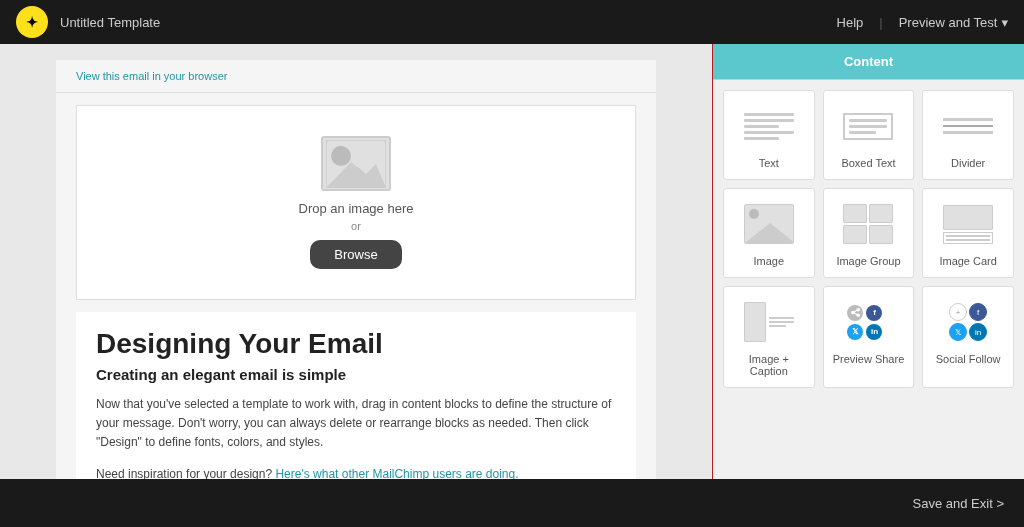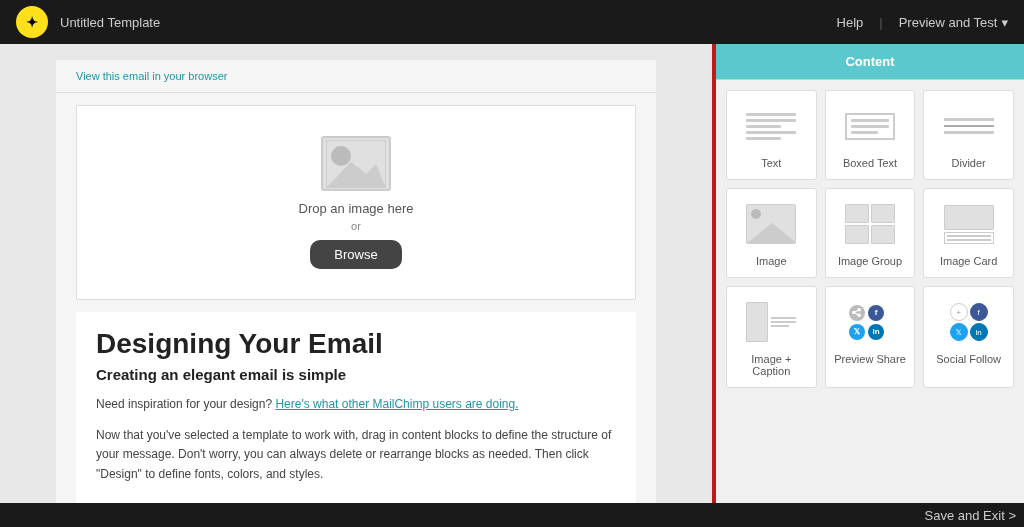--- a/index.html
+++ b/index.html
@@ -173,21 +173,21 @@
       color: #2196a3;
       text-decoration: underline;
     }
 
     
     .right-panel {
       width: 312px;
       background: #f0f0f0;
       display: flex;
       flex-direction: column;
-      border-left: 4px solid #b91c1c;
+      border-left: 1px solid #b91c1c;
       flex-shrink: 0;
     }
 
     .panel-tabs {
       display: flex;
       background: #e0e0e0;
       border-bottom: 1px solid #ccc;
     }
     .panel-tab {
       flex: 1;
@@ -396,25 +396,25 @@
       display: flex; align-items: center; justify-content: center;
       font-size: 8px; color: #999;
     }
     .sf-f { background: #3b5998; color: #fff; border-color: #3b5998; }
     .sf-t { background: #1da1f2; color: #fff; border-color: #1da1f2; }
     .sf-li { background: #0077b5; color: #fff; border-color: #0077b5; }
 
     
     .bottom-bar {
       background: #1a1a1a;
-      height: 24px;
+      height: 48px;
       display: flex;
       align-items: center;
       justify-content: flex-end;
-      padding: 0 8px;
+      padding: 0 20px;
       flex-shrink: 0;
     }
     .save-exit-btn {
       background: transparent;
       border: none;
       color: #ccc;
       font-size: 13px;
       cursor: pointer;
     }
 
@@ -463,25 +463,25 @@
           </svg>
         </div>
         <span class="drop-text">Drop an image here</span>
         <span class="drop-or">or</span>
         <button class="browse-btn">Browse</button>
       </div>
 
       <div class="email-body">
         <h1 class="email-heading">Designing Your Email</h1>
         <h3 class="email-subheading">Creating an elegant email is simple</h3>
+        <p class="email-paragraph">Now that you've selected a template to work with, drag in content blocks to define the structure of your message. Don't worry, you can always delete or rearrange blocks as needed. Then click "Design" to define fonts, colors, and styles.</p>
         <p class="email-paragraph">
           <span>Need inspiration for your design?</span>
           <a class="email-link">Here's what other MailChimp users are doing.</a>
         </p>
-        <p class="email-paragraph">Now that you've selected a template to work with, drag in content blocks to define the structure of your message. Don't worry, you can always delete or rearrange blocks as needed. Then click "Design" to define fonts, colors, and styles.</p>
       </div>
 
     </div>
   </div>
 
   <div class="right-panel">
 
     <div class="panel-tabs">
       <div class="panel-tab active">Content</div>
     </div>

